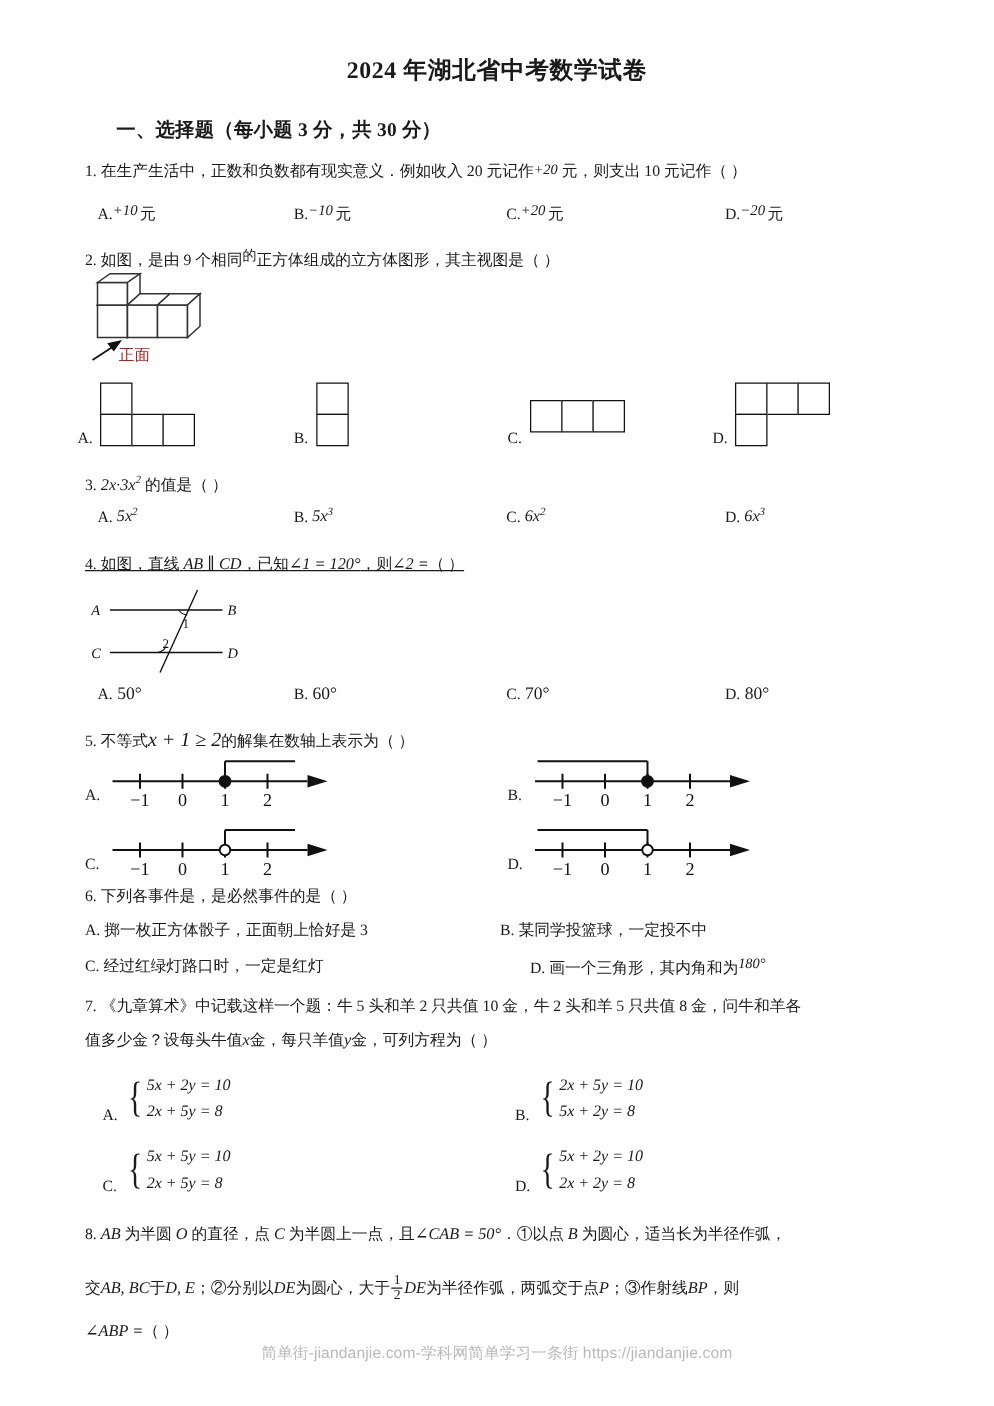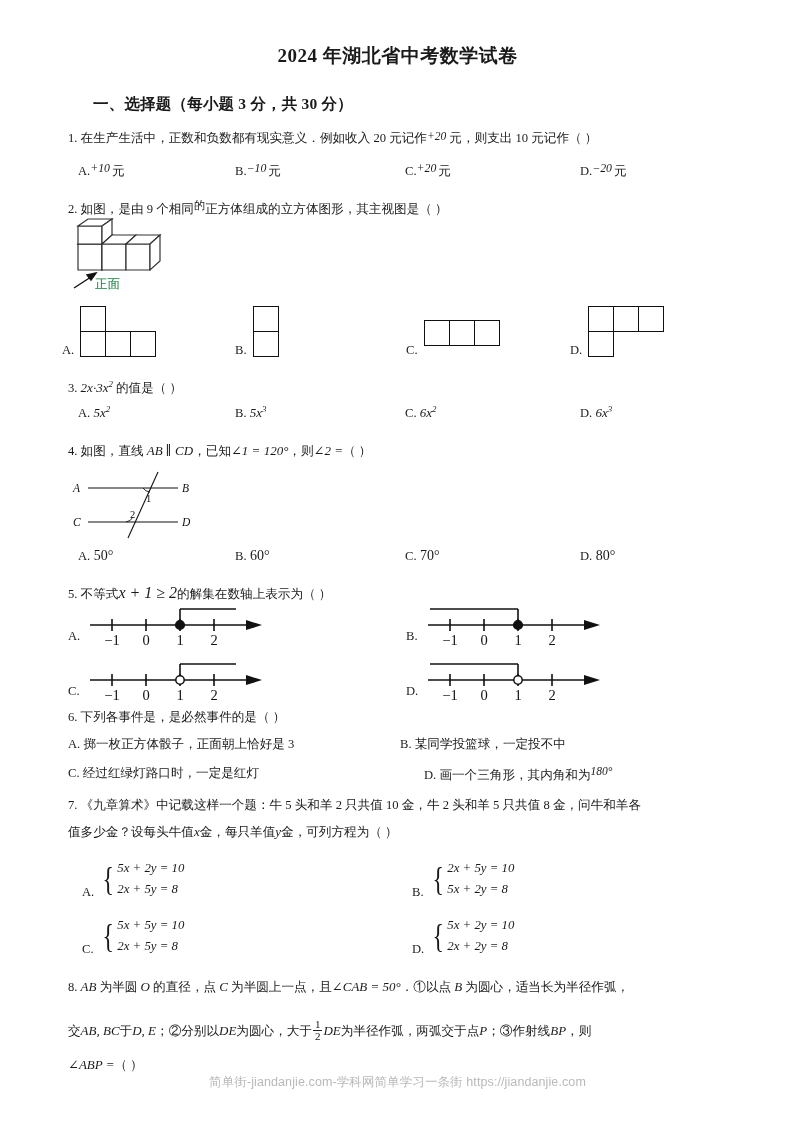--- a/index.html
+++ b/index.html
@@ -58,21 +58,21 @@
     font-family: "Liberation Serif", "DejaVu Serif", serif;
   }
   sup.sp { font-size: 0.68em; vertical-align: super; }
   .smallcap { font-size: 11.2px; }
 
   
   .iso-wrap { position: absolute; }
   .frontlabel {
     position: absolute;
     font-size: 12.5px;
-    color: #15803d;
+    color: #b91c1c;
     text-align: right;
   }
 
   
   .sqfig { position: absolute; }
   .sq {
     position: absolute;
     width: 26px; height: 26px;
     border: 1.6px solid #111;
     box-sizing: border-box;
@@ -240,21 +240,21 @@
   </div>
   <div class="opt" style="left:405px; top:404px;">
     <span>C.</span>
     <span class="mathi" style="font-size:13px;"><span>6</span><span>x</span><sup class="sp">2</sup></span>
   </div>
   <div class="opt" style="left:580px; top:404px;">
     <span>D.</span>
     <span class="mathi" style="font-size:13px;"><span>6</span><span>x</span><sup class="sp">3</sup></span>
   </div>
 
-  <div class="q" style="top:441px;">
+  <div class="q" style="top:441px;text-decoration:underline;">
     <span>4.</span>
     <span>如图，直线</span>
     <span class="mathi" style="font-size:13px;">AB ∥ CD</span><span>，已知</span><span class="mathi" style="font-size:13px;">∠1 = 120°</span><span>，则</span><span class="mathi" style="font-size:13px;">∠2 =</span><span>（    ）</span>
   </div>
 
   <div class="pfig" style="left:70px; top:462px;">
     <svg width="140" height="80" viewBox="0 0 140 80">
       <g stroke="#111111" stroke-width="1.1" fill="none">
         <line x1="18" y1="26" x2="108" y2="26"></line>
         <line x1="18" y1="60" x2="108" y2="60"></line>

